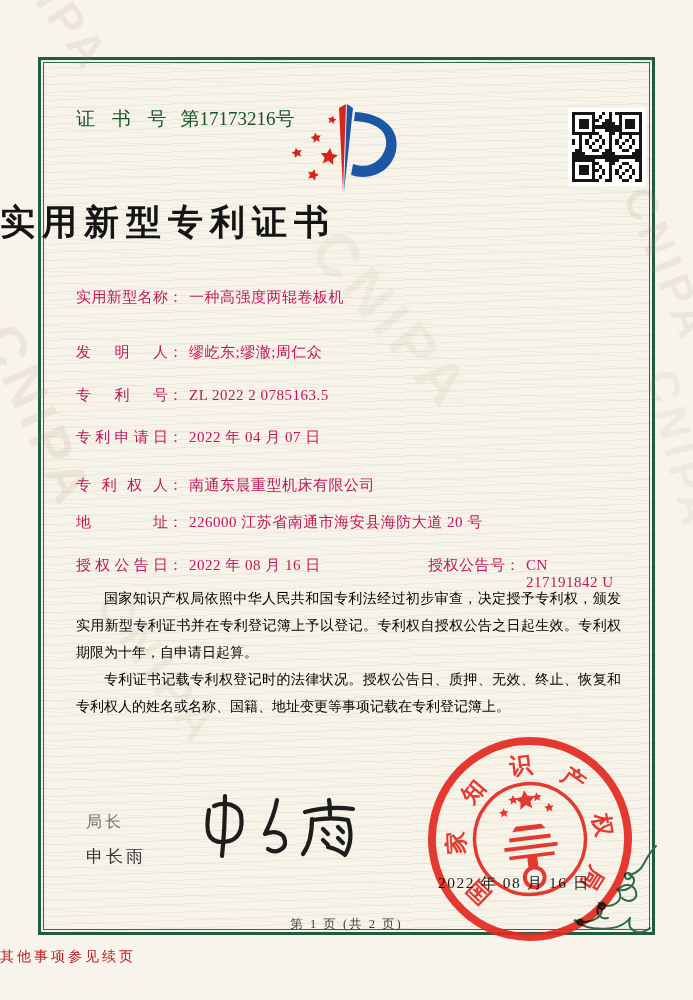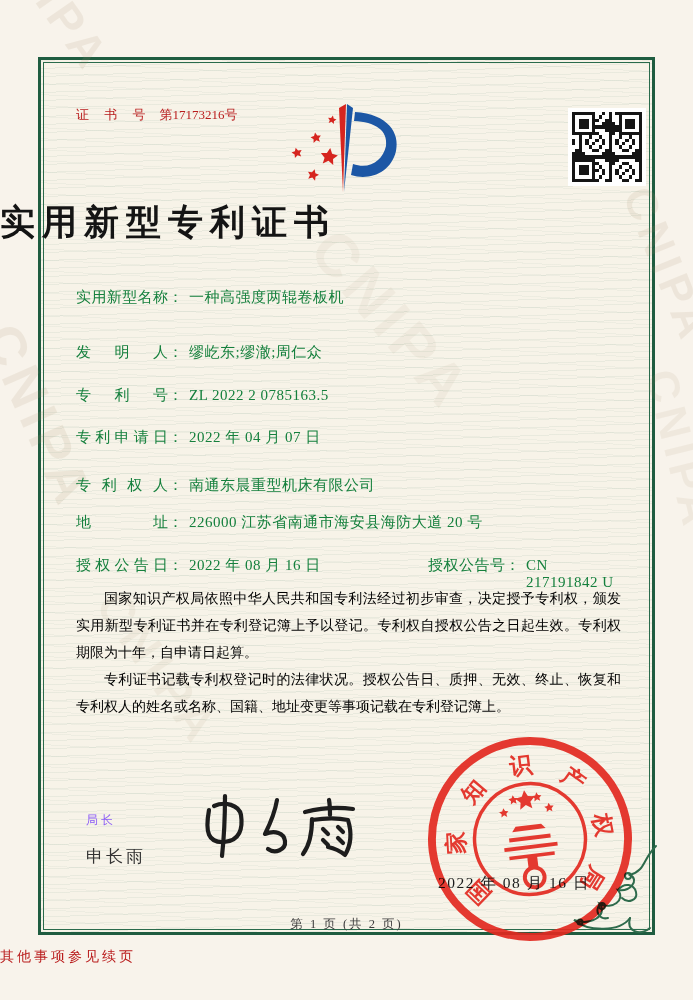--- a/index.html
+++ b/index.html
@@ -24,41 +24,41 @@
     position:absolute;z-index:0;left:38px;top:57px;width:611px;height:872px;
     border:3px solid #1f5c40;
     background:
       repeating-linear-gradient(178deg, rgba(110,150,130,.10) 0 1px, transparent 1px 8px),
       repeating-linear-gradient(183deg, rgba(110,150,130,.07) 0 1px, transparent 1px 11px),
       #f7f3e8;
   }
   .frame-inner{position:absolute;inset:2px;border:1px solid #2a6b4c;}
   .content{position:absolute;inset:0;z-index:3;}
   
-  .cert-no{position:absolute;left:76px;top:106px;font-size:13px;color:#b91c1c;}
+  .cert-no{position:absolute;left:76px;top:106px;font-size:19px;color:#14532d;}
   .cert-no .lbl{letter-spacing:6px;margin-right:8px;}
   .logo{position:absolute;left:275px;top:100px;}
   .qr{position:absolute;left:568px;top:108px;width:78px;height:78px;background:#fff;padding:4px;box-sizing:border-box;}
   
   .title{position:absolute;left:0;top:199px;width:100%;text-align:left;
          font-size:35px;font-weight:700;letter-spacing:7px;color:#141414;}
   
-  .field{position:absolute;left:76px;font-size:15px;display:flex;align-items:baseline;color:#15803d;}
+  .field{position:absolute;left:76px;font-size:15px;display:flex;align-items:baseline;color:#be185d;}
   .flabel{display:inline-block;width:92px;text-align:justify;text-align-last:justify;}
   .fcolon{margin-right:6px;}
   .fval{letter-spacing:.5px;}
   .f1{top:288px}.f2{top:343px}.f3{top:386px}.f4{top:428px}.f5{top:476px}.f6{top:513px}
   .grant{top:556px}
   .grant2{position:absolute;left:352px;top:0;display:flex;align-items:baseline;}
   
   .paras{position:absolute;left:76px;top:586px;width:545px;font-size:14px;line-height:1.92;
          text-align:justify;color:#000000;}
   .paras p{margin:0;text-indent:2em;}
   
-  .signer-title{position:absolute;left:86px;top:812px;font-size:12px;letter-spacing:3px;color:#8b5cf6;}
+  .signer-title{position:absolute;left:86px;top:812px;font-size:16px;letter-spacing:3px;color:#737373;}
   .signer-name{position:absolute;left:86px;top:845px;font-size:17px;letter-spacing:3px;color:#333;}
   .signature{position:absolute;left:185px;top:788px;}
   
   .seal{position:absolute;left:426px;top:735px;width:208px;height:208px;z-index:4;
         mix-blend-mode:multiply;opacity:.92;transform:rotate(-7deg);}
   .seal-date{position:absolute;left:438px;top:873px;font-size:15.5px;letter-spacing:1.5px;
              color:#1c1c1c;z-index:3;white-space:nowrap;}
   .ornament{position:absolute;left:558px;top:842px;z-index:2;}
   
   .page-info{position:absolute;left:0;top:916px;width:100%;text-align:center;

